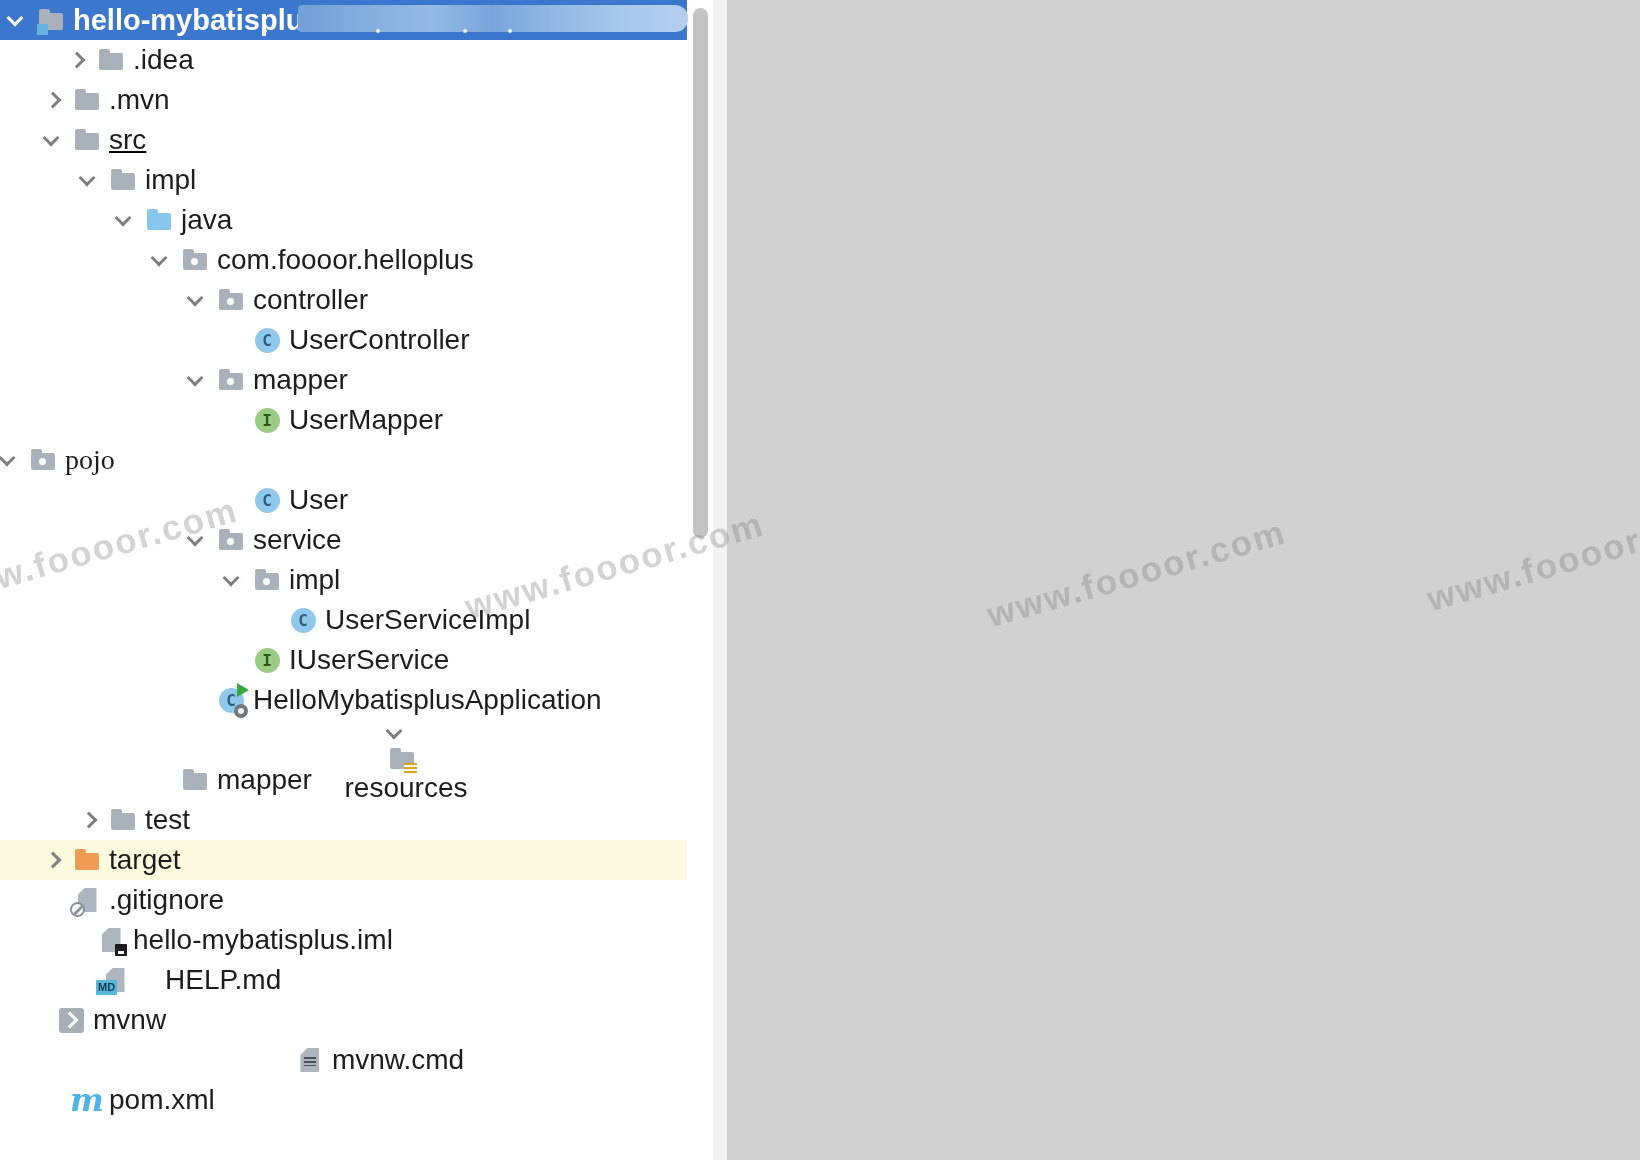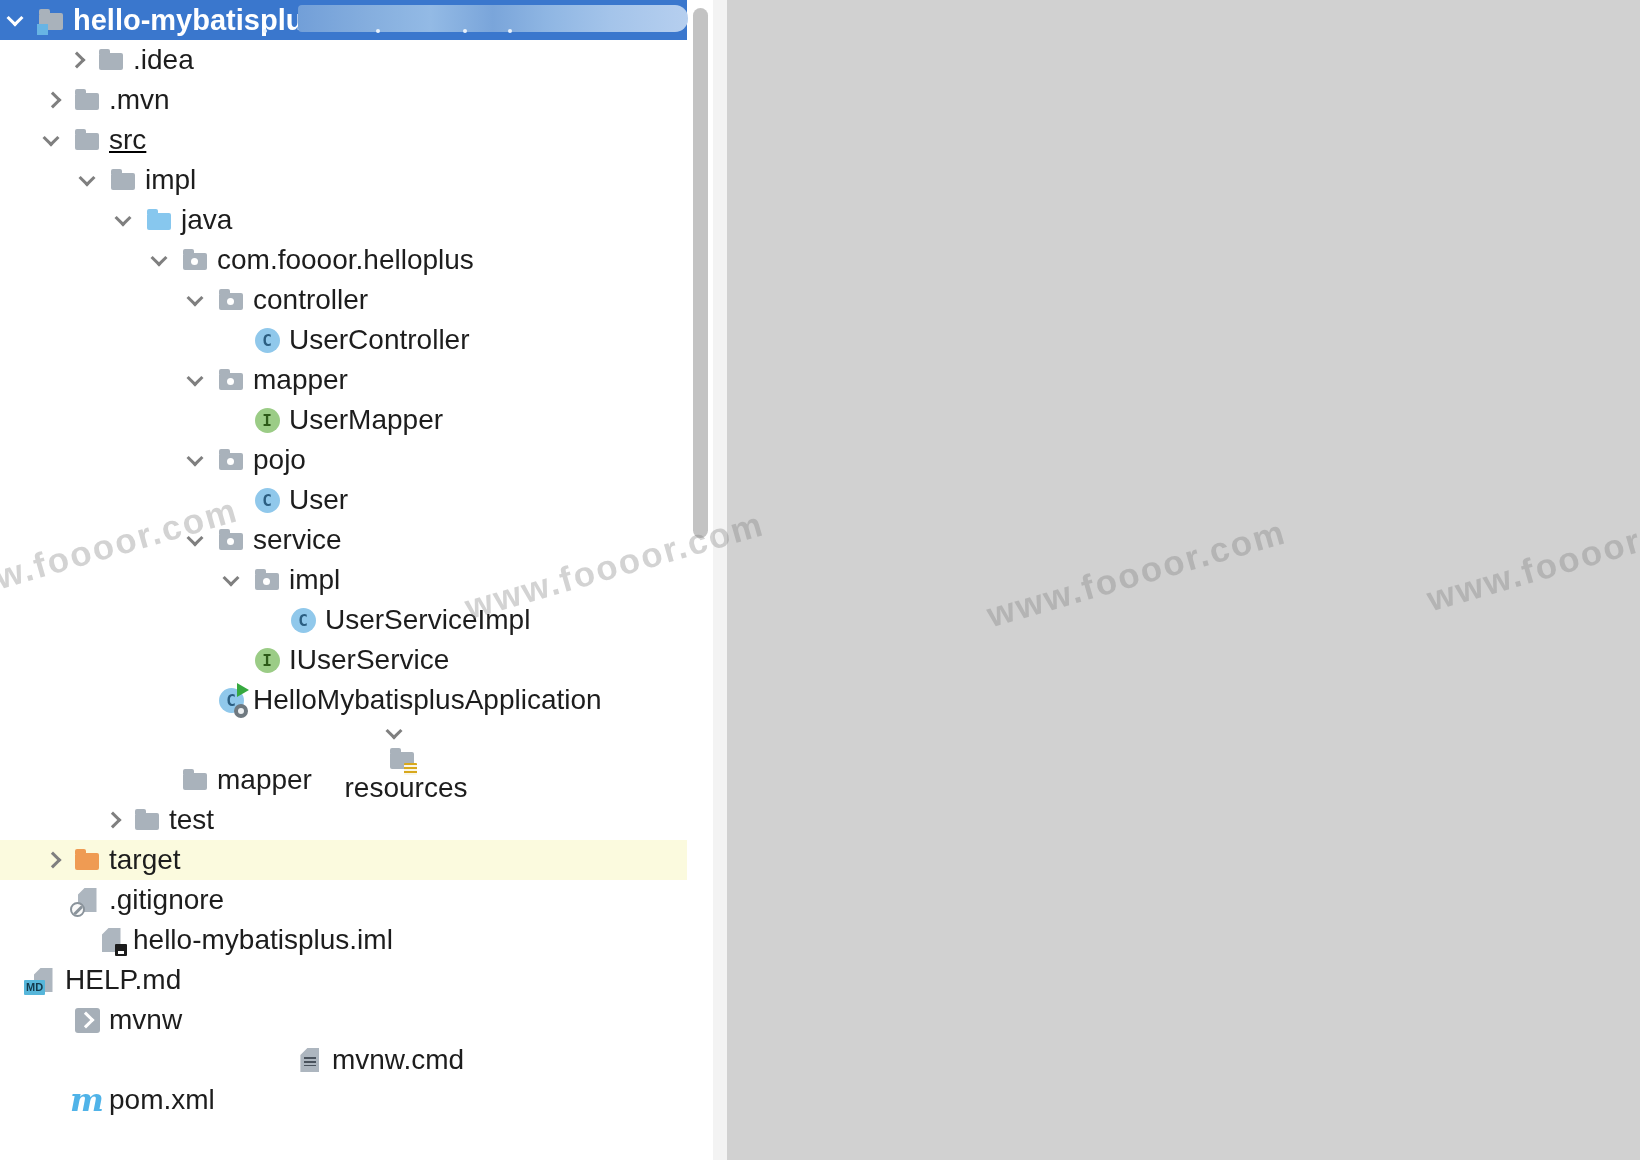--- a/index.html
+++ b/index.html
@@ -176,21 +176,21 @@
           </span>
           <span class="lbl">mapper</span>
         </div>
         <div class="row" style="padding-left: 224px;">
           <span class="chev"></span>
           <span class="iw">
             <span class="ball ifc">I</span>
           </span>
           <span class="lbl">UserMapper</span>
         </div>
-        <div class="row" style="padding-left: 188px;">
+        <div class="row" style=" font-family: Liberation Serif, serif;">
           <span class="chev">
             <span class="c down"></span>
           </span>
           <span class="iw">
             <span class="i-folder pkg"></span>
           </span>
           <span class="lbl">pojo</span>
         </div>
         <div class="row" style="padding-left: 224px;">
           <span class="chev"></span>
@@ -250,21 +250,21 @@
           </span>
           <span class="lbl">resources</span>
         </div>
         <div class="row" style="padding-left: 152px;">
           <span class="chev"></span>
           <span class="iw">
             <span class="i-folder"></span>
           </span>
           <span class="lbl">mapper</span>
         </div>
-        <div class="row" style="padding-left: 80px; margin-left: 24px;">
+        <div class="row" style="padding-left: 80px;">
           <span class="chev">
             <span class="c right"></span>
           </span>
           <span class="iw">
             <span class="i-folder"></span>
           </span>
           <span class="lbl">test</span>
         </div>
         <div class="row excl" style="padding-left: 44px;">
           <span class="chev">
@@ -284,29 +284,29 @@
           <span class="lbl">.gitignore</span>
         </div>
         <div class="row" style="padding-left: 68px; align-items: center;">
           <span class="chev"></span>
           <span class="iw">
             <span class="i-file"></span>
             <span class="b-iml"></span>
           </span>
           <span class="lbl">hello-mybatisplus.iml</span>
         </div>
-        <div class="row" style="">
+        <div class="row" style="padding-left: 44px; gap: 28px;">
           <span class="chev"></span>
           <span class="iw">
             <span class="i-file"></span>
             <span class="b-md">MD</span>
           </span>
           <span class="lbl">HELP.md</span>
         </div>
-        <div class="row" style="padding-left: 44px;">
+        <div class="row" style="padding-left: 28px;">
           <span class="chev"></span>
           <span class="iw">
             <span class="i-shell">
               <span class="cw"></span>
             </span>
           </span>
           <span class="lbl">mvnw</span>
         </div>
         <div class="row" style="padding-left: 44px; justify-content: center;">
           <span class="chev"></span>

